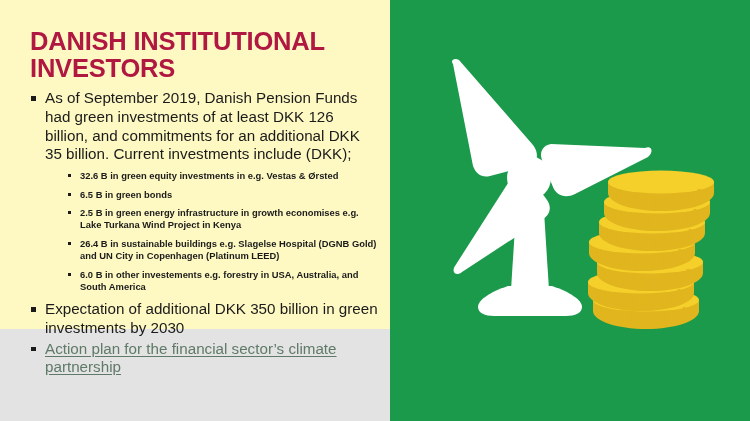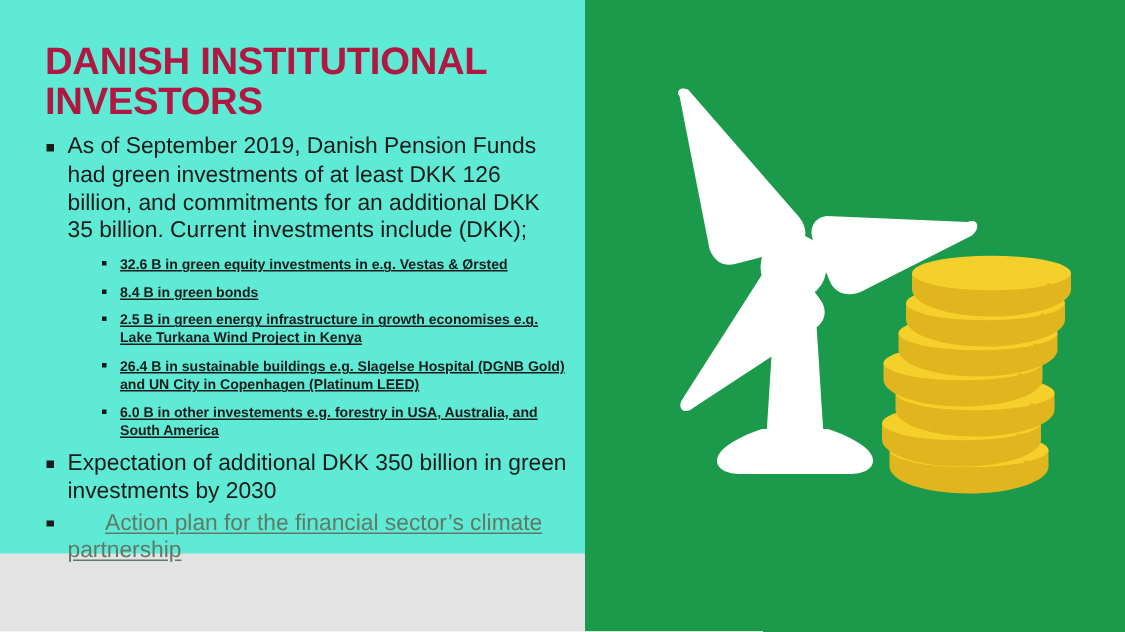--- a/index.html
+++ b/index.html
@@ -16,22 +16,22 @@
     height: 421px;
     overflow: hidden;
     background: #e3e3e3;
     display: flex;
   }
 
   
   .left-panel {
     position: relative;
     width: 390px;
-    height: 369px;
-    background: #5eead4;
+    height: 329px;
+    background: #fef9c3;
     box-sizing: border-box;
     padding: 28px 12px 16px 30px;
   }
 
   .slide-title {
     color: #b01842;
     font-weight: bold;
     font-size: 25.5px;
     line-height: 1.06;
     letter-spacing: -0.2px;
@@ -61,21 +61,20 @@
     top: 7px;
     width: 4.5px;
     height: 4.5px;
     background: #1b1b1b;
   }
 
   ul.l2 {
     list-style: none;
     margin: 6px 0 7px 0;
     padding: 0 0 0 22px;
-    text-decoration: underline;
   }
   ul.l2 > li {
     position: relative;
     padding-left: 13px;
     color: #1b1b1b;
     font-size: 9.4px;
     font-weight: bold;
     line-height: 1.29;
     margin-bottom: 6.5px;
     max-width: 318px;
@@ -86,21 +85,20 @@
     top: 4px;
     width: 3px;
     height: 3px;
     background: #1b1b1b;
   }
 
   .link-text {
     color: #5f7a68;
     text-decoration: underline;
     text-underline-offset: 2px;
-    margin-left: 25px;
   }
 
   .footer-note {
     position: absolute;
     left: 30px;
     bottom: 17px;
     font-size: 7.2px;
     font-weight: bold;
     letter-spacing: 0.25px;
     color: #1b1b1b;
@@ -137,21 +135,21 @@
         <span class="bullet-sq"></span>
         <span>As of September 2019, Danish Pension Funds had green investments of at least DKK 126 billion, and commitments for an additional DKK 35 billion. Current investments include (DKK);</span>
 
         <ul class="l2">
           <li>
             <span class="bullet-sq"></span>
             <span>32.6 B in green equity investments in e.g. Vestas &amp; Ørsted</span>
           </li>
           <li>
             <span class="bullet-sq"></span>
-            <span>8.4 B in green bonds</span>
+            <span>6.5 B in green bonds</span>
           </li>
           <li>
             <span class="bullet-sq"></span>
             <span>2.5 B in green energy infrastructure in growth economises e.g. Lake Turkana Wind Project in Kenya</span>
           </li>
           <li>
             <span class="bullet-sq"></span>
             <span>26.4 B in sustainable buildings e.g. Slagelse Hospital (DGNB Gold) and UN City in Copenhagen (Platinum LEED)</span>
           </li>
           <li>

